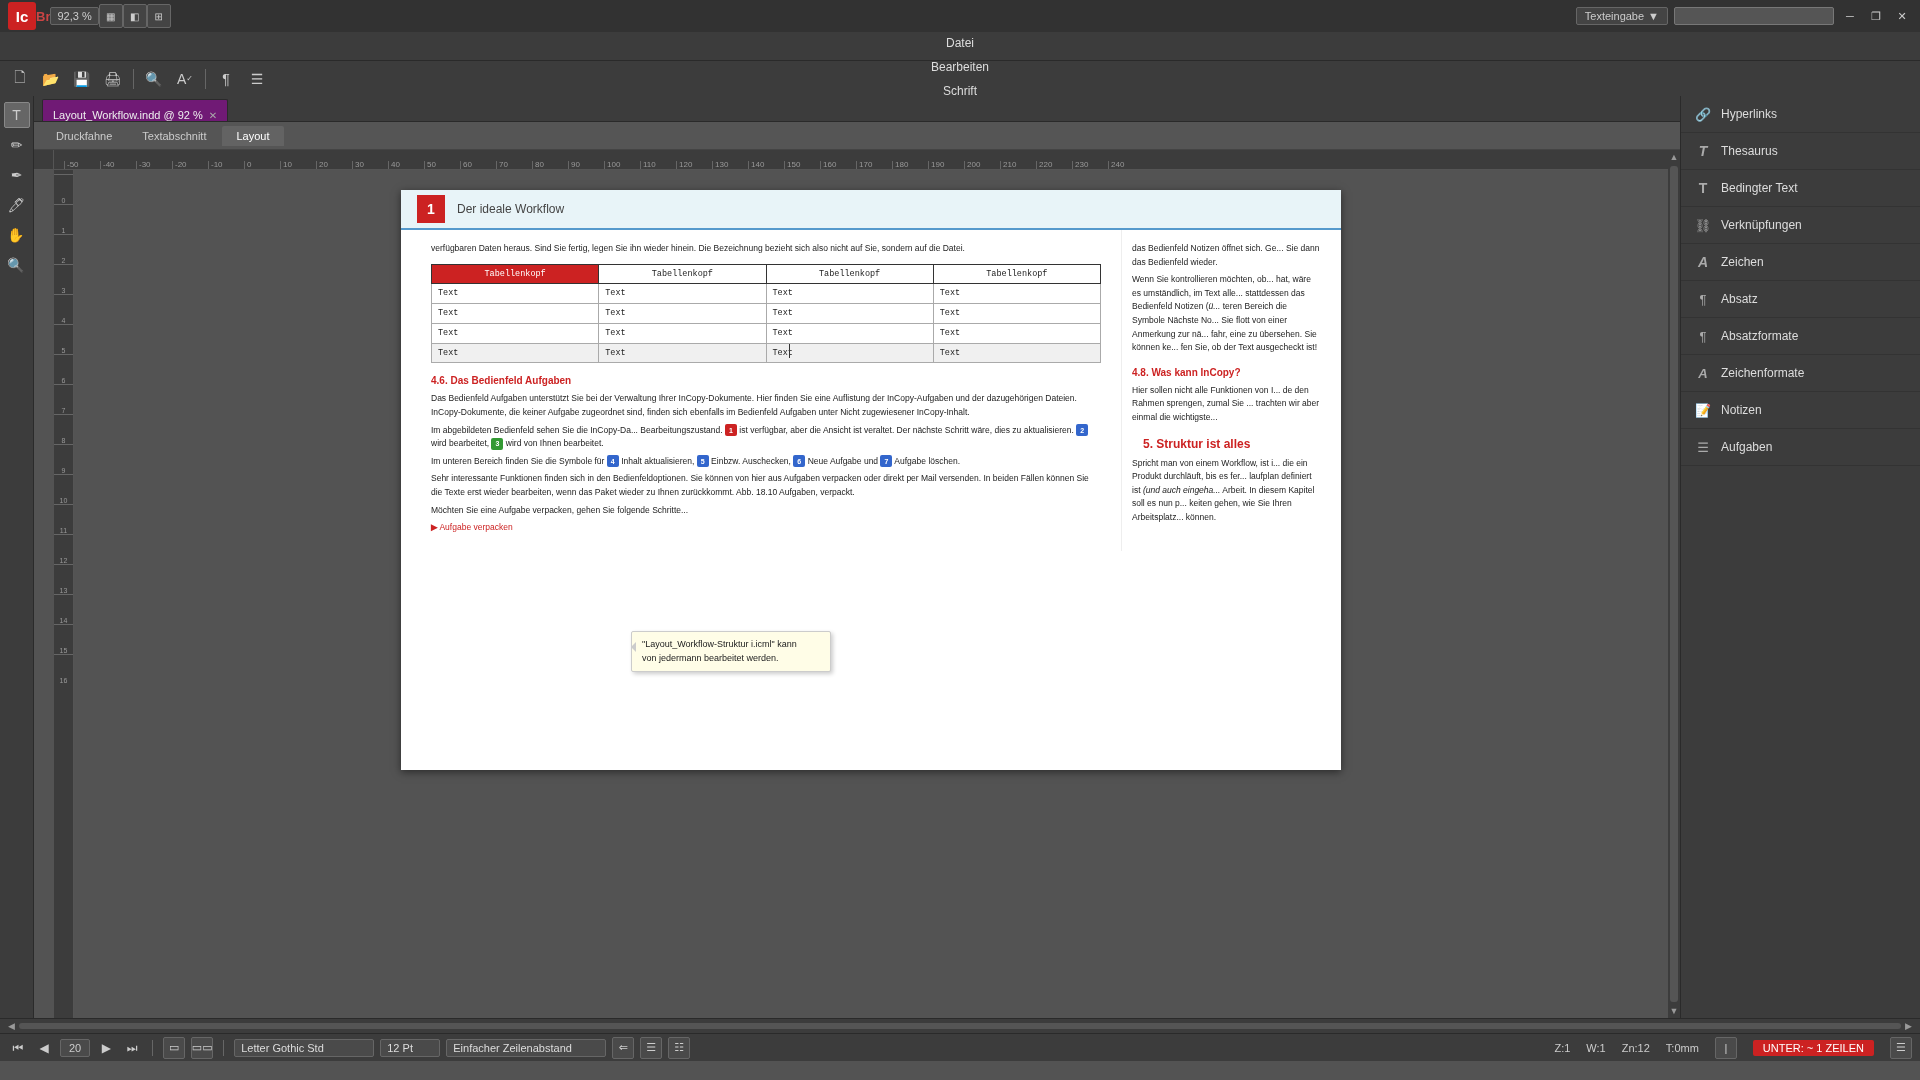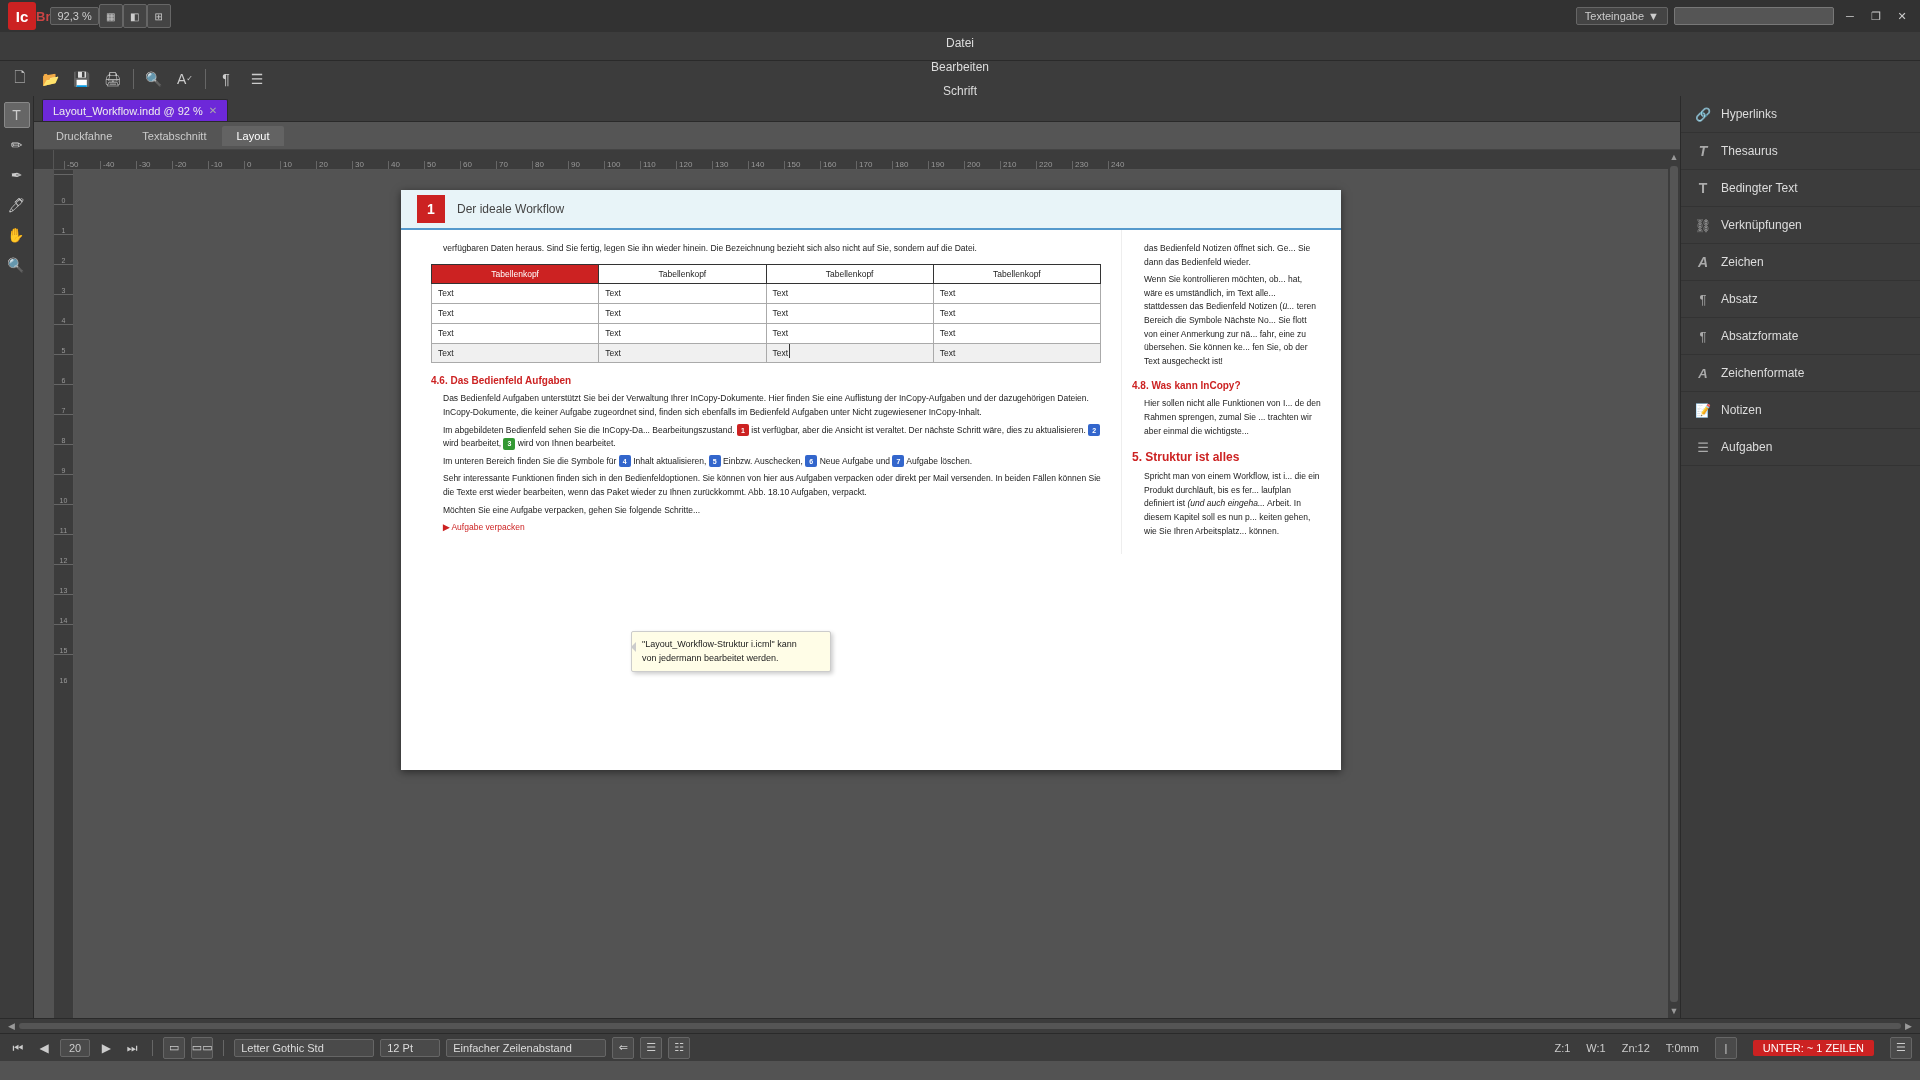--- a/index.html
+++ b/index.html
@@ -32,21 +32,21 @@
     #tools-panel { width: 34px; background: #3c3c3c; border-right: 1px solid #2a2a2a; display: flex; flex-direction: column; align-items: center; padding: 6px 0; gap: 4px; }
     .tool-btn { width: 26px; height: 26px; display: flex; align-items: center; justify-content: center; cursor: pointer; border-radius: 2px; color: #ccc; font-size: 14px; border: 1px solid transparent; }
     .tool-btn.active { background: #666; border-color: #888; }
 
     
     #content-wrapper { flex: 1; display: flex; flex-direction: column; overflow: hidden; }
 
     
     #tabbar { height: 26px; background: #3c3c3c; border-bottom: 1px solid #2a2a2a; display: flex; align-items: flex-end; padding-left: 8px; }
     .doc-tab { height: 22px; background: #595959; border: 1px solid #2a2a2a; border-bottom: none; padding: 0 10px; display: flex; align-items: center; gap: 6px; font-size: 11px; color: #eee; cursor: pointer; border-radius: 2px 2px 0 0; }
-    .doc-tab.active { background: #6d28d9; }
+    .doc-tab.active { background: #701a75; align-items: flex-end; }
     .tab-close { color: #aaa; font-size: 10px; cursor: pointer; }
 
     
     #subtabs { height: 28px; background: #555; border-bottom: 1px solid #444; display: flex; align-items: center; padding: 0 8px; gap: 2px; }
     .subtab { padding: 4px 14px; font-size: 11px; color: #ccc; cursor: pointer; border-radius: 2px 2px 0 0; }
     .subtab.active { background: #636363; color: #fff; }
 
     
     #canvas-area { flex: 1; display: flex; overflow: hidden; position: relative; background: #535353; }
     #ruler-corner { width: 20px; height: 20px; background: #3c3c3c; border-right: 1px solid #555; border-bottom: 1px solid #555; flex-shrink: 0; }
@@ -65,29 +65,29 @@
     #page-header { height: 40px; background: white; display: flex; align-items: center; padding: 0 16px; border-bottom: 1px solid #eee; }
     .page-num-box { background: #cc2222; color: white; width: 28px; height: 28px; display: flex; align-items: center; justify-content: center; font-weight: bold; font-size: 14px; margin-right: 12px; }
     .page-title-text { font-size: 12px; color: #444; }
 
     
     #page-content { display: flex; gap: 0; }
     #page-left { flex: 1; padding: 12px 20px 12px 30px; font-size: 9px; color: #222; line-height: 1.5; }
     #page-right { width: 220px; padding: 12px 20px 12px 10px; font-size: 9px; color: #222; line-height: 1.5; border-left: 1px solid #eee; }
 
     
-    .doc-table { border-collapse: collapse; width: 100%; margin: 8px 0; font-size: 8.5px; }
+    .doc-table { border-collapse: collapse; width: 100%; margin: 8px 0; font-size: 8.5px; font-family: Liberation Mono, monospace; }
     .doc-table th { background: white; border: 1px solid #333; padding: 3px 6px; font-weight: normal; text-align: center; }
     .doc-table th.selected { background: #cc2222; color: white; }
     .doc-table td { border: 1px solid #aaa; padding: 3px 6px; text-align: left; }
     .doc-table tr:last-child td { background: #f0f0f0; }
 
     .section-heading { color: #cc2222; font-size: 10px; font-weight: bold; margin: 10px 0 4px 0; }
-    .section-heading-large { color: #cc2222; font-size: 12px; font-weight: bold; margin: 10px 0 4px 0; }
-    .body-text { font-size: 8.5px; color: #222; line-height: 1.6; margin-bottom: 4px; margin-left: 12px; }
+    .section-heading-large { color: #cc2222; font-size: 12px; font-weight: bold; margin: 10px 0 4px 11px; }
+    .body-text { font-size: 8.5px; color: #222; line-height: 1.6; margin-bottom: 4px; }
     .badge { display: inline-flex; align-items: center; justify-content: center; width: 12px; height: 12px; border-radius: 2px; font-size: 7px; color: white; font-weight: bold; }
     .badge-red { background: #cc2222; }
     .badge-blue { background: #3366cc; }
     .badge-green { background: #339933; }
 
     
     .tooltip-box { position: absolute; background: #fffde7; border: 1px solid #ccc; padding: 6px 10px; font-size: 9px; color: #222; border-radius: 2px; box-shadow: 2px 2px 4px rgba(0,0,0,0.2); width: 200px; left: 200px; top: 260px; z-index: 10; line-height: 1.5; }
 
     
     #right-panel { width: 240px; background: #3c3c3c; border-left: 1px solid #2a2a2a; display: flex; flex-direction: column; }

